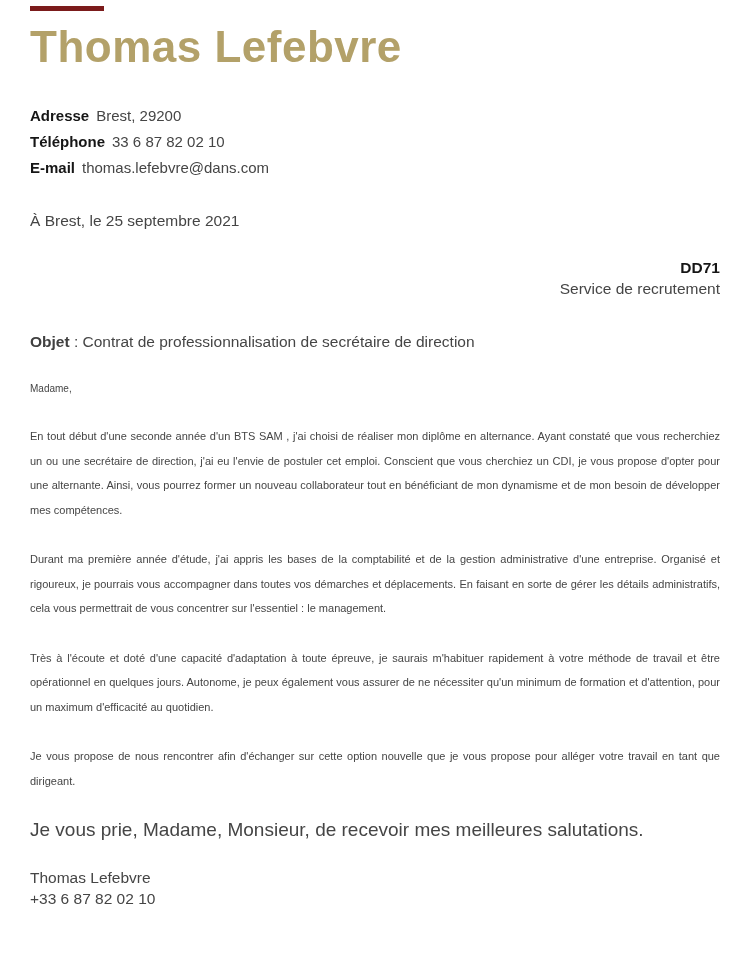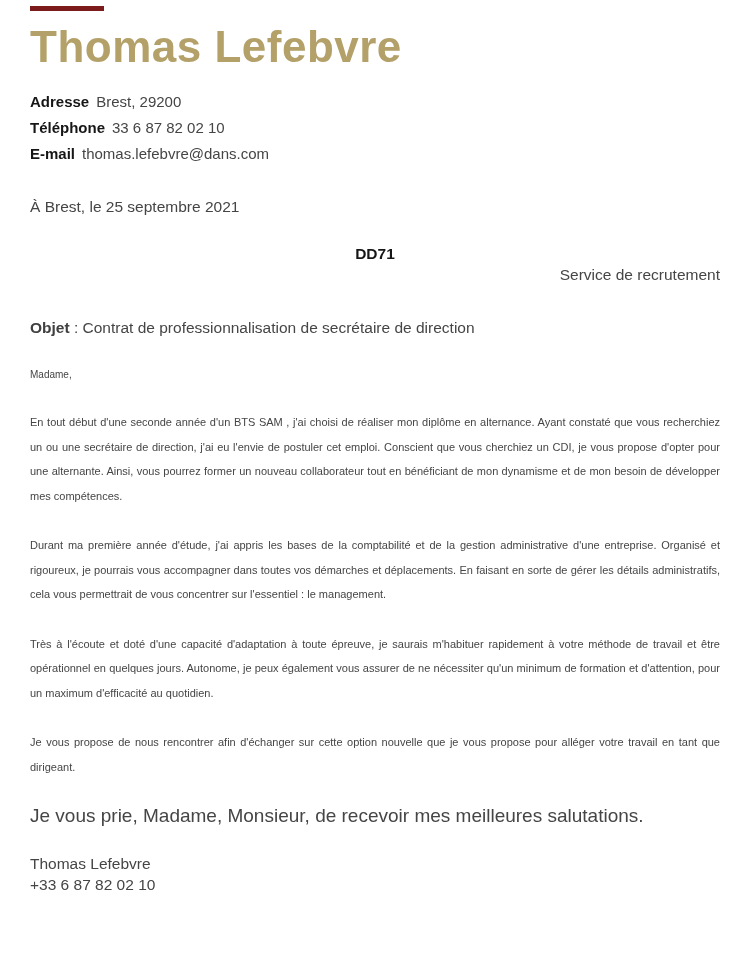--- a/index.html
+++ b/index.html
@@ -25,21 +25,21 @@
   }
   .sender-name {
     margin: 12px 0 0 0;
     font-size: 44px;
     line-height: 1.1;
     font-weight: bold;
     color: #b3a169;
     letter-spacing: 0.5px;
   }
   .contacts {
-    margin-top: 18px;
+    margin-top: 32px;
     font-size: 15px;
   }
   .contact-line {
     line-height: 26px;
     white-space: nowrap;
   }
   .contact-label {
     font-weight: bold;
     color: #161616;
     margin-right: 7px;
@@ -55,21 +55,20 @@
   }
   .recipient {
     margin-top: 26px;
     text-align: right;
     font-size: 15.5px;
     line-height: 21px;
   }
   .recipient-name {
     font-weight: bold;
     color: #161616;
-    text-align: center;
   }
   .subject-line {
     margin: 32px 0 0 0;
     font-size: 15.5px;
     line-height: 21px;
   }
   .subject-label {
     font-weight: bold;
     color: #404040;
   }

